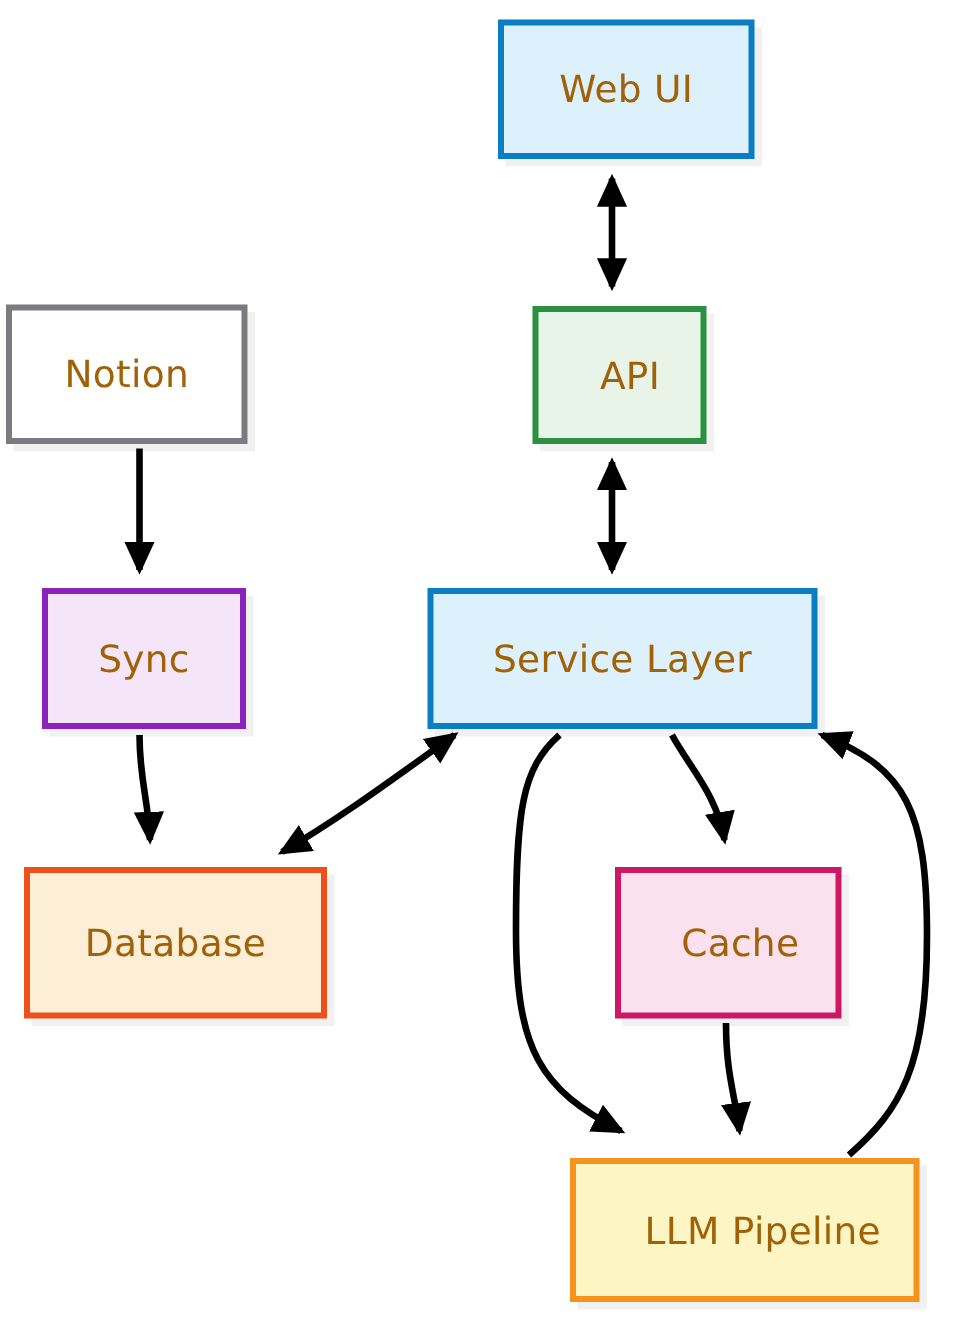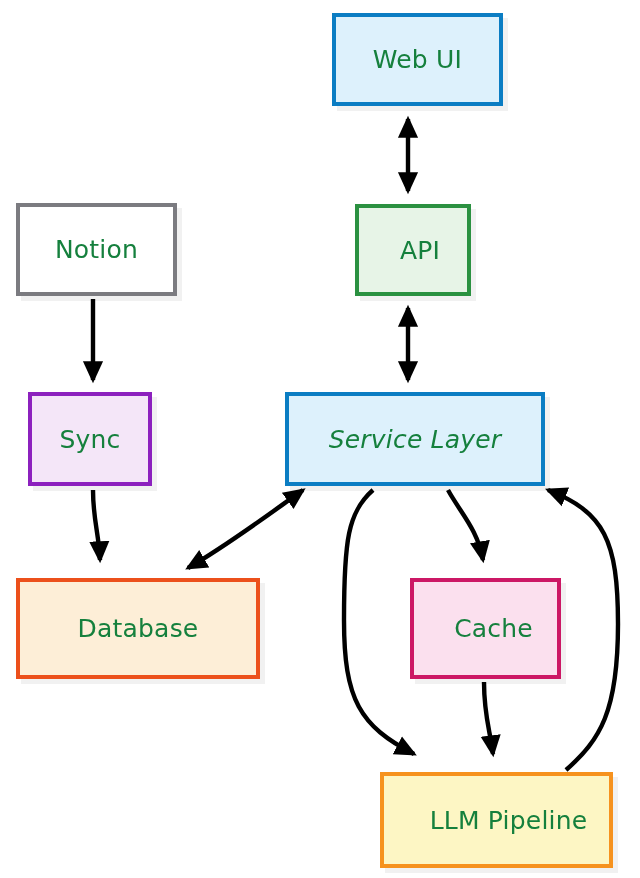--- a/index.html
+++ b/index.html
@@ -30,31 +30,31 @@
     justify-content: center;
     border-style: solid;
     border-width: 4px;
     box-shadow: 5px 5px 0 0 rgba(0,0,0,0.055);
     z-index: 2;
   }
   .node-label {
     font-family: "DejaVu Sans", sans-serif;
     font-size: 25px;
     line-height: 1;
-    color: #15803d;
+    color: #a16207;
     white-space: nowrap;
     letter-spacing: 0.2px;
   }
   
   #node-webui        { left: 332px; top: 13px;  width: 171px; height: 93px; }
   #node-api          { left: 355px; top: 204px; width: 116px; height: 92px; }
-  #node-notion       { left: 16px;  top: 203px; width: 161px; height: 93px; }
-  #node-sync         { left: 28px;  top: 392px; width: 124px; height: 94px; }
-  #node-service      { left: 285px; top: 392px; width: 260px; height: 94px; font-style: italic; }
-  #node-database     { left: 16px;  top: 578px; width: 244px; height: 101px; text-align: right; }
+  #node-notion       { left: 4px;  top: 203px; width: 161px; height: 93px; }
+  #node-sync         { left: 28px;  top: 392px; width: 136px; height: 94px; }
+  #node-service      { left: 285px; top: 392px; width: 260px; height: 94px; }
+  #node-database     { left: 16px;  top: 578px; width: 202px; height: 101px; text-align: right; }
   #node-cache        { left: 410px; top: 578px; width: 151px; height: 101px; }
   #node-llm          { left: 380px; top: 772px; width: 233px; height: 96px; padding-left: 24px; }
 </style>
 </head>
 <body>
 
 <div id="diagram-canvas">
 
   <svg id="edge-layer" viewBox="0 0 640 878" width="640" height="878" xmlns="http://www.w3.org/2000/svg">
     <defs>

